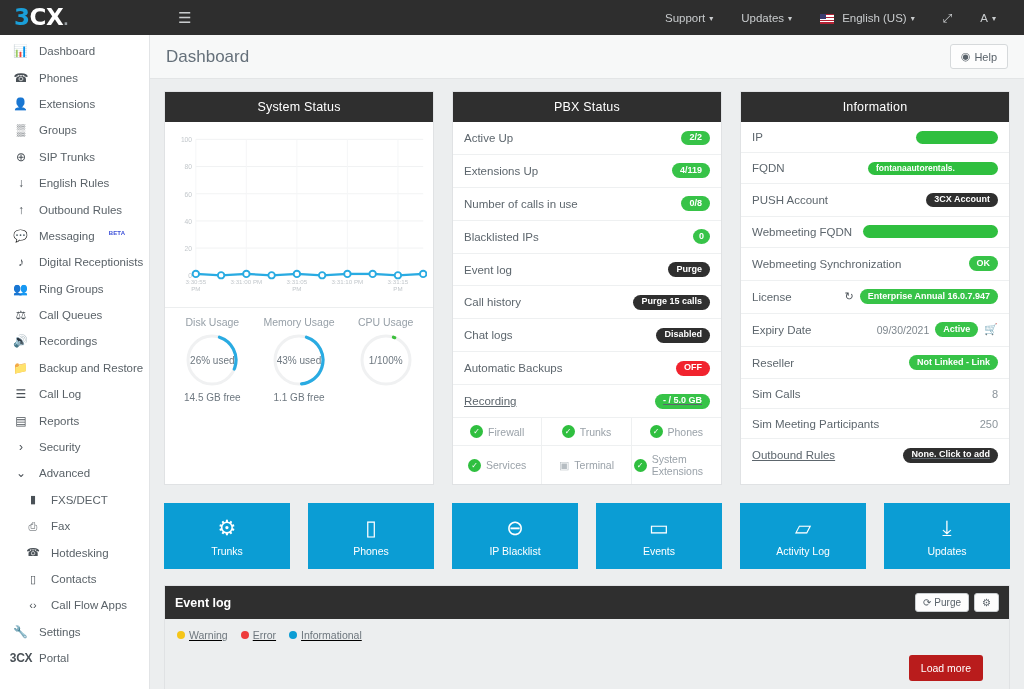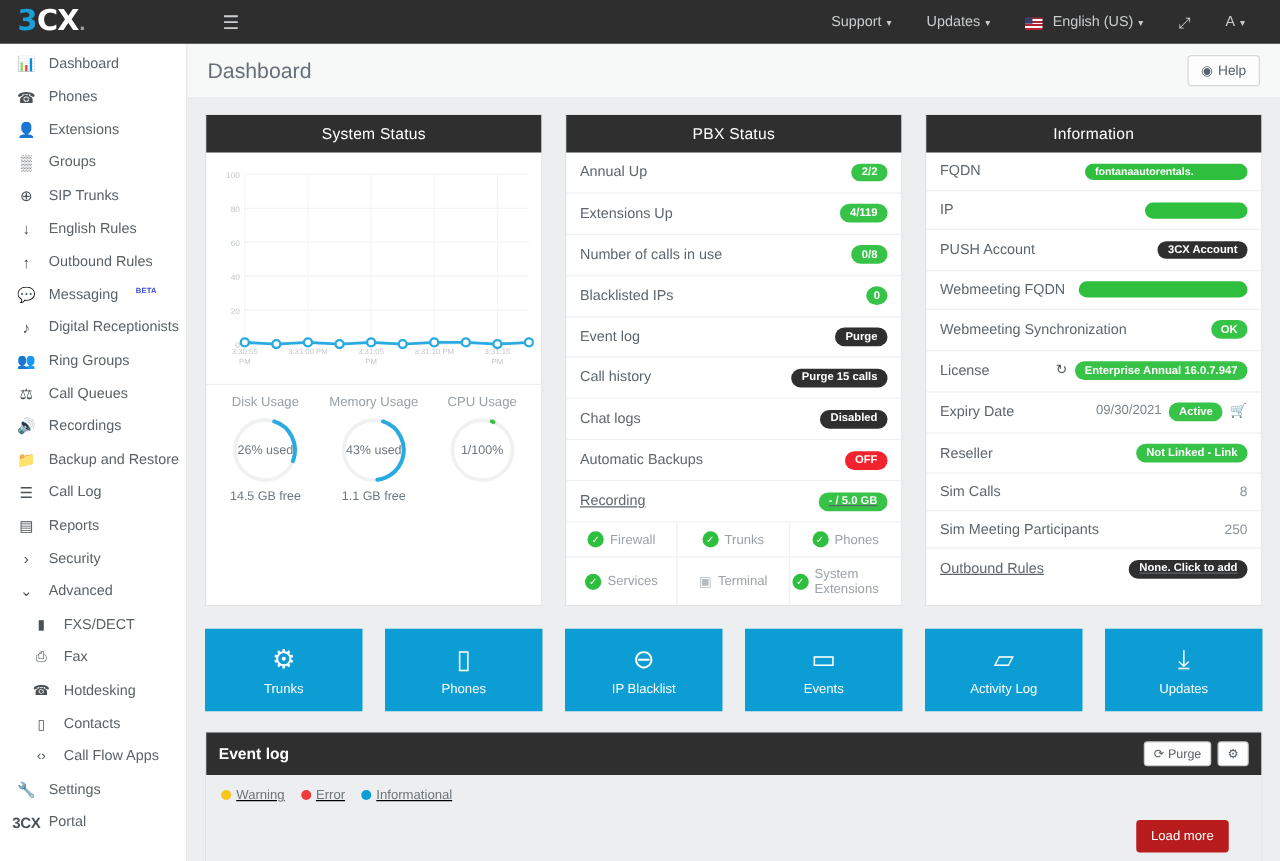--- a/index.html
+++ b/index.html
@@ -93,21 +93,21 @@
   .gauge-free { font-size: 10px; color: #6e7880; }
 
   
   .srow {
     display: flex; align-items: center; justify-content: space-between;
     padding: 8.5px 11px; border-bottom: 1px solid #eef0f1; font-size: 11.5px; color: #5d666d;
     min-height: 27px;
   }
   .srow:last-child { border-bottom: none; text-decoration: underline; }
   .srow .lbl { white-space: nowrap; }
-  .srow .val { display: flex; gap: 6px; }
+  .srow .val { display: flex; align-items: center; gap: 6px; }
 
   .badge {
     display: inline-block; border-radius: 9px; font-size: 9px; font-weight: bold;
     padding: 2.5px 8px; color: #ffffff; line-height: 1.1; white-space: nowrap;
   }
   .badge.green { background: #37c348; }
   .badge.dark  { background: #2f2f2f; }
   .badge.red   { background: #f1232e; }
   .badge.circle { border-radius: 50%; padding: 2.5px 6px; min-width: 17px; text-align: center; }
   .redact {
@@ -404,21 +404,21 @@
                   </div>
                   <div class="gauge-free"></div>
                 </div>
               </div>
           </div>
 
           <div class="panel">
             <div class="panel-head">PBX Status</div>
             <div id="pbx-rows">
                 <div class="srow">
-                  <span class="lbl">Annual Up</span>
+                  <span class="lbl">Active Up</span>
                   <span class="val">
                     <span class="badge green">2/2</span>
                   </span>
                 </div>
                 <div class="srow">
                   <span class="lbl">Extensions Up</span>
                   <span class="val">
                     <span class="badge green">4/119</span>
                   </span>
                 </div>
@@ -490,29 +490,29 @@
                   <span class="chk">✓</span>
                   <span>System Extensions</span>
                 </div>
               </div>
           </div>
 
           <div class="panel">
             <div class="panel-head">Information</div>
             <div id="info-rows">
                 <div class="srow">
+                  <span class="lbl">IP</span>
+                  <span class="val">
+                    <span class="redact blank" style="width: 82px;"></span>
+                  </span>
+                </div>
+                <div class="srow">
                   <span class="lbl">FQDN</span>
                   <span class="val">
                     <span class="redact" style="width: 130px;">fontanaautorentals.</span>
-                  </span>
-                </div>
-                <div class="srow">
-                  <span class="lbl">IP</span>
-                  <span class="val">
-                    <span class="redact blank" style="width: 82px;"></span>
                   </span>
                 </div>
                 <div class="srow">
                   <span class="lbl">PUSH Account</span>
                   <span class="val">
                     <span class="badge dark">3CX Account</span>
                   </span>
                 </div>
                 <div class="srow">
                   <span class="lbl">Webmeeting FQDN</span>

